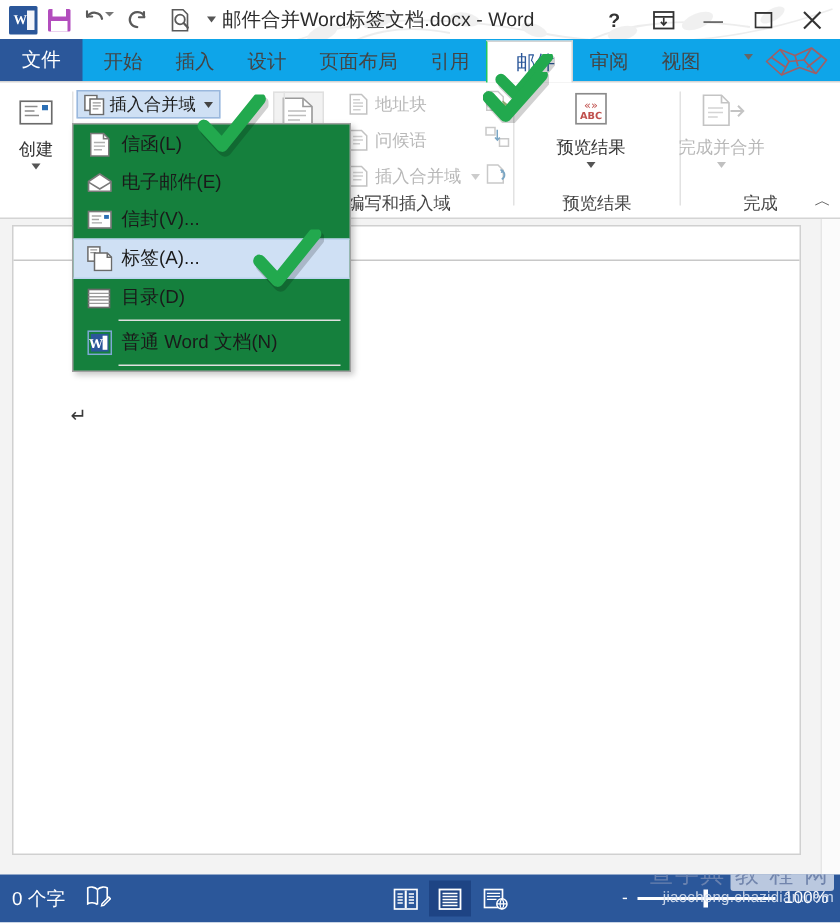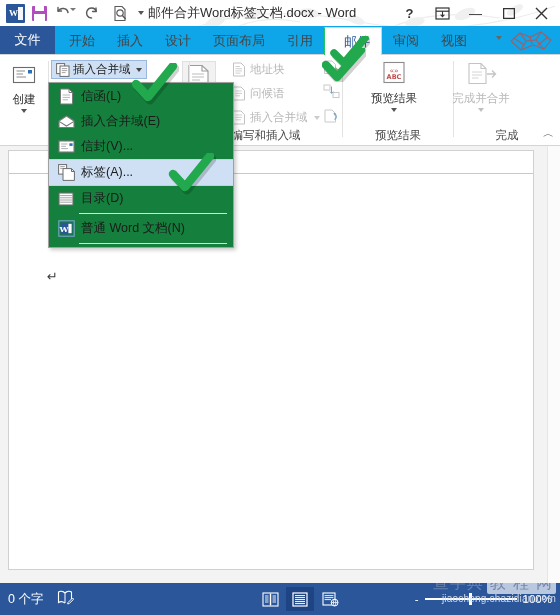--- a/index.html
+++ b/index.html
@@ -591,21 +591,21 @@
     <span>信函(L)</span>
   </div>
 
   <div class="menu-item">
     <span class="mi-icon">
       <svg width="17" height="14" viewBox="0 0 17 14">
         <path d="M1 12.5 L1 6 L8.5 1 L16 6 L16 12.5 Z" fill="#fff" stroke="#7a7a7a" stroke-width="1.1" stroke-linejoin="round"></path>
         <path d="M1 6.4 L8.5 11 L16 6.4" fill="none" stroke="#7a7a7a" stroke-width="1.1"></path>
       </svg>
     </span>
-    <span>插入合并域(E)</span>
+    <span>电子邮件(E)</span>
   </div>
 
   <div class="menu-item">
     <span class="mi-icon">
       <svg width="17" height="13" viewBox="0 0 17 13">
         <rect x="1" y="1" width="15" height="11" fill="#fff" stroke="#7a7a7a" stroke-width="1.1"></rect>
         <path d="M3.2 4 L9.5 4 M3.2 6.3 L8 6.3 M3.2 8.6 L10 8.6" stroke="#a8a8a8" stroke-width=".9"></path>
         <rect x="11.4" y="3.3" width="3.2" height="2.6" fill="#2b6fb5"></rect>
       </svg>
     </span>

